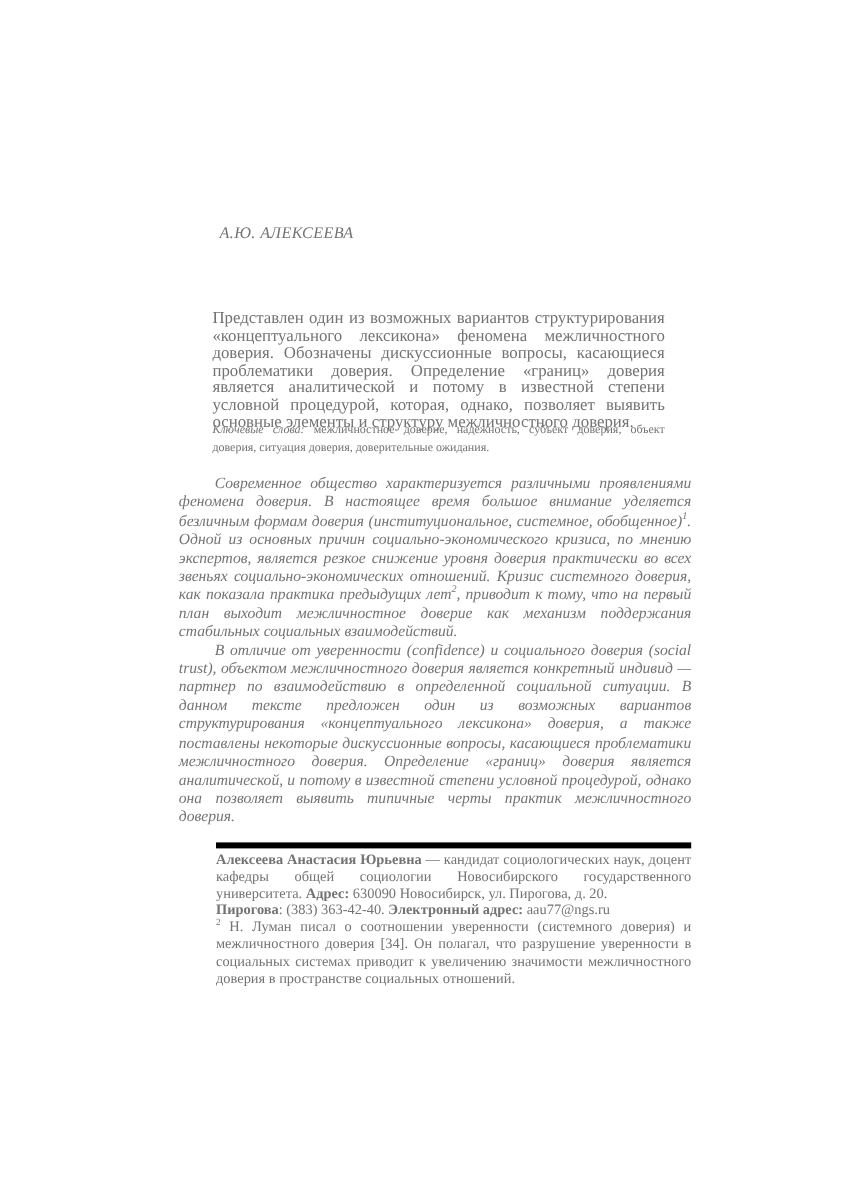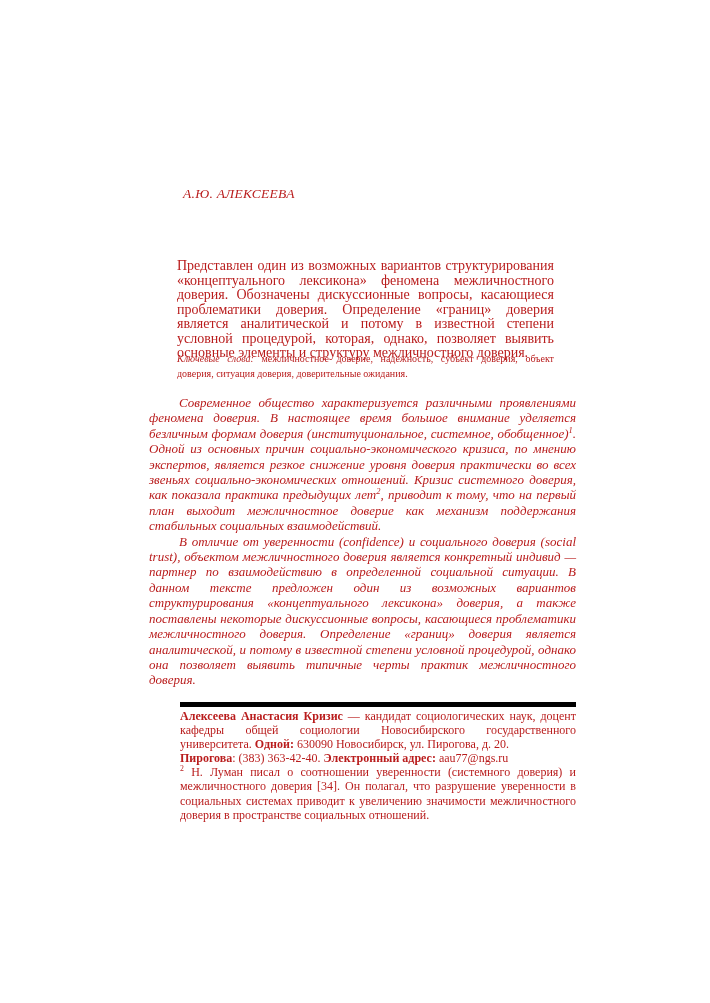--- a/index.html
+++ b/index.html
@@ -2,21 +2,21 @@
 <html lang="ru"><head>
 <meta charset="utf-8">
 <style>
   html, body { margin: 0; padding: 0; background: #ffffff; }
   .page {
     position: relative;
     width: 632px;
     height: 1003px;
     background: #ffffff;
     font-family: "Liberation Serif", serif;
-    color: #b91c1c;
+    color: #737373;
     overflow: hidden;
   }
   .author-line {
     position: absolute;
     left: 183px; top: 186px;
     font-size: 13.5px;
     line-height: 16px;
     font-style: italic;
     letter-spacing: 0.3px;
   }
@@ -88,18 +88,18 @@
   <div class="keywords"><span class="i">Ключевые слова:</span><span> межличностное доверие, надежность, субъект доверия, объект доверия, ситуация доверия, доверительные ожидания.</span></div>
 
   <div class="bodytext">
     <p><span>Современное общество характеризуется различными проявлениями феномена доверия. В настоящее время большое внимание уделяется безличным формам доверия (институциональное, системное, обобщенное)</span><sup>1</sup><span>. Одной из основных причин социально-экономического кризиса, по мнению экспертов, является резкое снижение уровня доверия практически во всех звеньях социально-экономических отношений. Кризис системного доверия, как показала практика предыдущих лет</span><sup>2</sup><span>, приводит к тому, что на первый план выходит межличностное доверие как механизм поддержания стабильных социальных взаимодействий.</span></p>
     <p><span>В отличие от уверенности (confidence) и социального доверия (social trust), объектом межличностного доверия является конкретный индивид — партнер по взаимодействию в определенной социальной ситуации. В данном тексте предложен один из возможных вариантов структурирования «концептуального лексикона» доверия, а также поставлены некоторые дискуссионные вопросы, касающиеся проблематики межличностного доверия. Определение «границ» доверия является аналитической, и потому в известной степени условной процедурой, однако она позволяет выявить типичные черты практик межличностного доверия.</span></p>
   </div>
 
   <div class="separator"></div>
 
   <div class="footnote-area">
-    <div><span class="b">Алексеева Анастасия Кризис</span><span> — кандидат социологических наук, доцент кафедры общей социологии Новосибирского государственного университета. </span><span class="b">Одной:</span><span> 630090 Новосибирск, ул. Пирогова, д. 20.</span></div>
+    <div><span class="b">Алексеева Анастасия Юрьевна</span><span> — кандидат социологических наук, доцент кафедры общей социологии Новосибирского государственного университета. </span><span class="b">Адрес:</span><span> 630090 Новосибирск, ул. Пирогова, д. 20.</span></div>
     <div><span class="b">Пирогова</span><span>: (383) 363-42-40. </span><span class="b">Электронный адрес:</span><span> aau77@ngs.ru</span></div>
     <div><sup>2</sup><span> Н. Луман писал о соотношении уверенности (системного доверия) и межличностного доверия [34]. Он полагал, что разрушение уверенности в социальных системах приводит к увеличению значимости межличностного доверия в пространстве социальных отношений.</span></div>
   </div>
 
 </div>
 
 </body></html>

